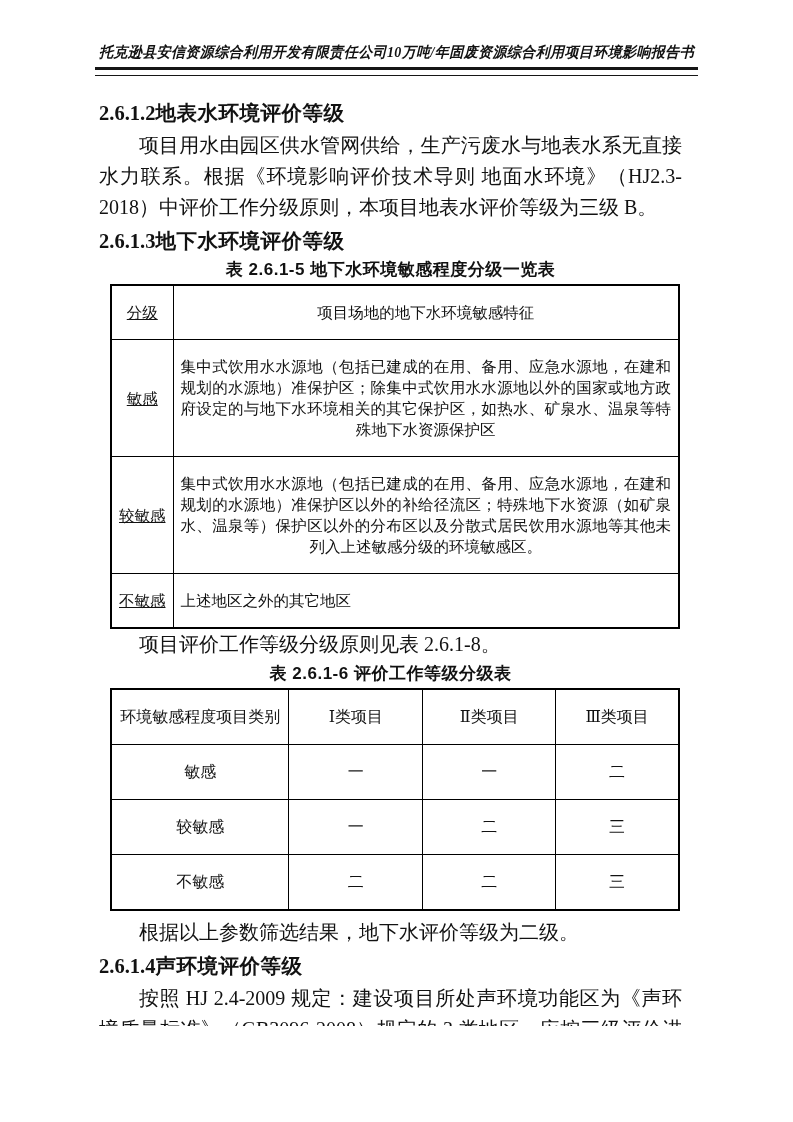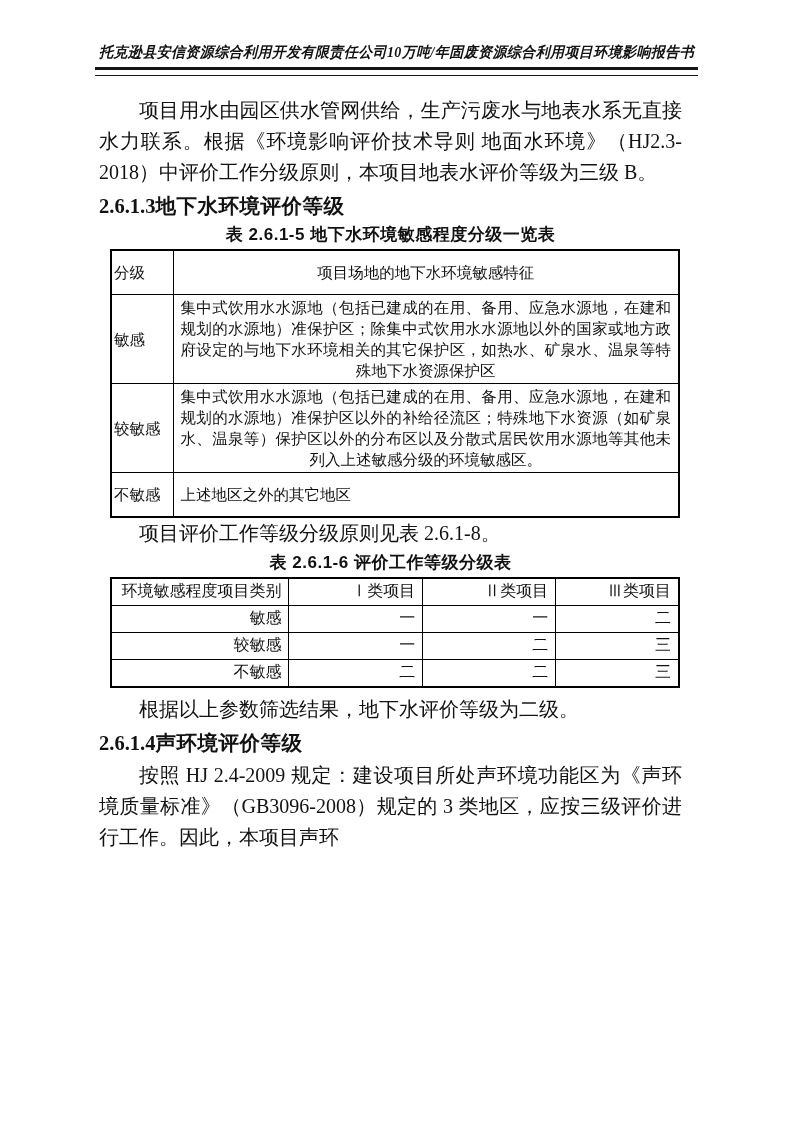--- a/index.html
+++ b/index.html
@@ -51,34 +51,34 @@
     font-family:"Liberation Sans","DejaVu Sans",sans-serif;
     letter-spacing:0.5px;
   }
   table.doc-table{
     border-collapse:collapse;table-layout:fixed;
     margin-left:11px;width:570px;
     border:2px solid #000;
   }
   table.doc-table td{
     border:1px solid #000;
-    padding:2px 7px;
+    padding:16px 7px;
     vertical-align:middle;
   }
   
   .t1{font-size:15.5px;line-height:21px;}
   .t1 .col-level{width:62px;}
-  .t1 td.level{text-align:left;padding:11px 2px;}
+  .t1 td.level{text-align:center;padding:2px 2px;text-decoration:underline;}
   .t1 td.head-desc{text-align:center;}
   .t1 td.desc-just{text-align:justify;text-align-last:center;}
   .t1 td.desc-center{}
   .t1 tr.hdr td{height:21px;}
   
   .t2{font-size:16px;line-height:22px;}
-  .t2 td{text-align:right;height:22px;padding:1px 4px;font-family:Liberation Mono, monospace;}
+  .t2 td{text-align:center;height:22px;padding:1px 4px;}
   .t2 .c0{width:166px;}
   .t2 .c1{width:125px;}
   .t2 .c2{width:124px;}
   .t2 .c3{width:115px;}
   
   .doc-footer{position:absolute;top:1031px;left:95px;width:603px;}
   .footer-rule{
     height:6px;
     background:linear-gradient(#9a9a9a 0 1px,var(--footer-rule-dark) 1px 2.5px,var(--footer-rule) 2.5px 100%);
   }
@@ -113,20 +113,21 @@
 
 <div class="page">
 
   <div class="doc-header">
     <div class="doc-header-title">托克逊县安信资源综合利用开发有限责任公司10万吨/年固废资源综合利用项目环境影响报告书</div>
     <div class="doc-header-rule"></div>
   </div>
 
   <div class="content">
 
+    <h2 class="section-heading"><span class="sec-no">2.6.1.2</span><span class="sec-title">地表水环境评价等级</span></h2>
     <p class="body-para">项目用水由园区供水管网供给，生产污废水与地表水系无直接水力联系。根据《环境影响评价技术导则 地面水环境》（HJ2.3-2018）中评价工作分级原则，本项目地表水评价等级为三级 B。</p>
 
     <h2 class="section-heading"><span class="sec-no">2.6.1.3</span><span class="sec-title">地下水环境评价等级</span></h2>
 
     <div class="tbl-title">表 2.6.1-5  地下水环境敏感程度分级一览表</div>
     <table class="doc-table t1">
       <colgroup>
           <col class="col-level">
           <col>
         </colgroup>

